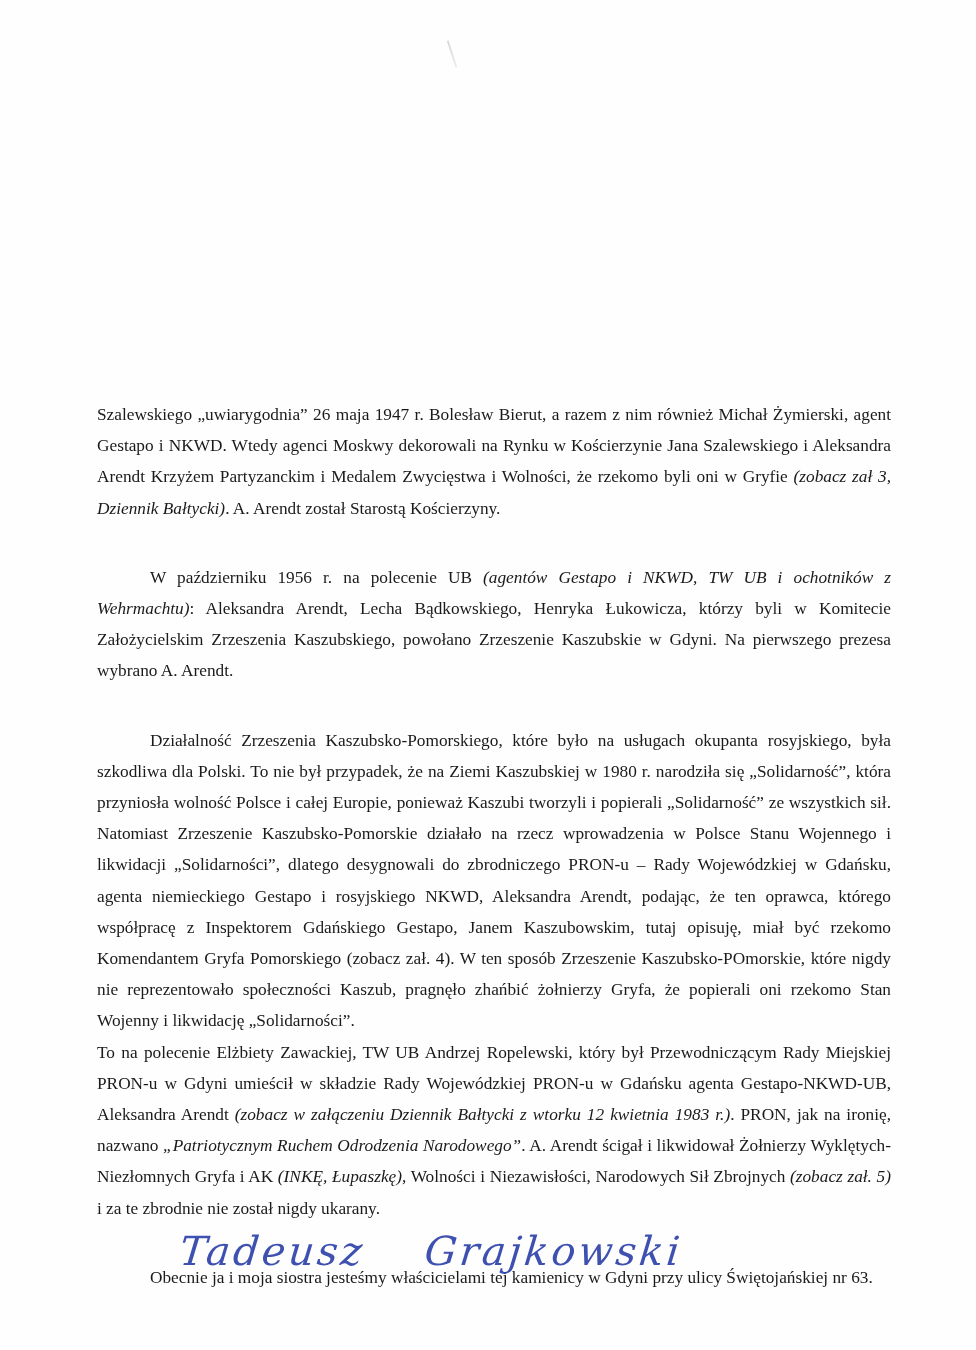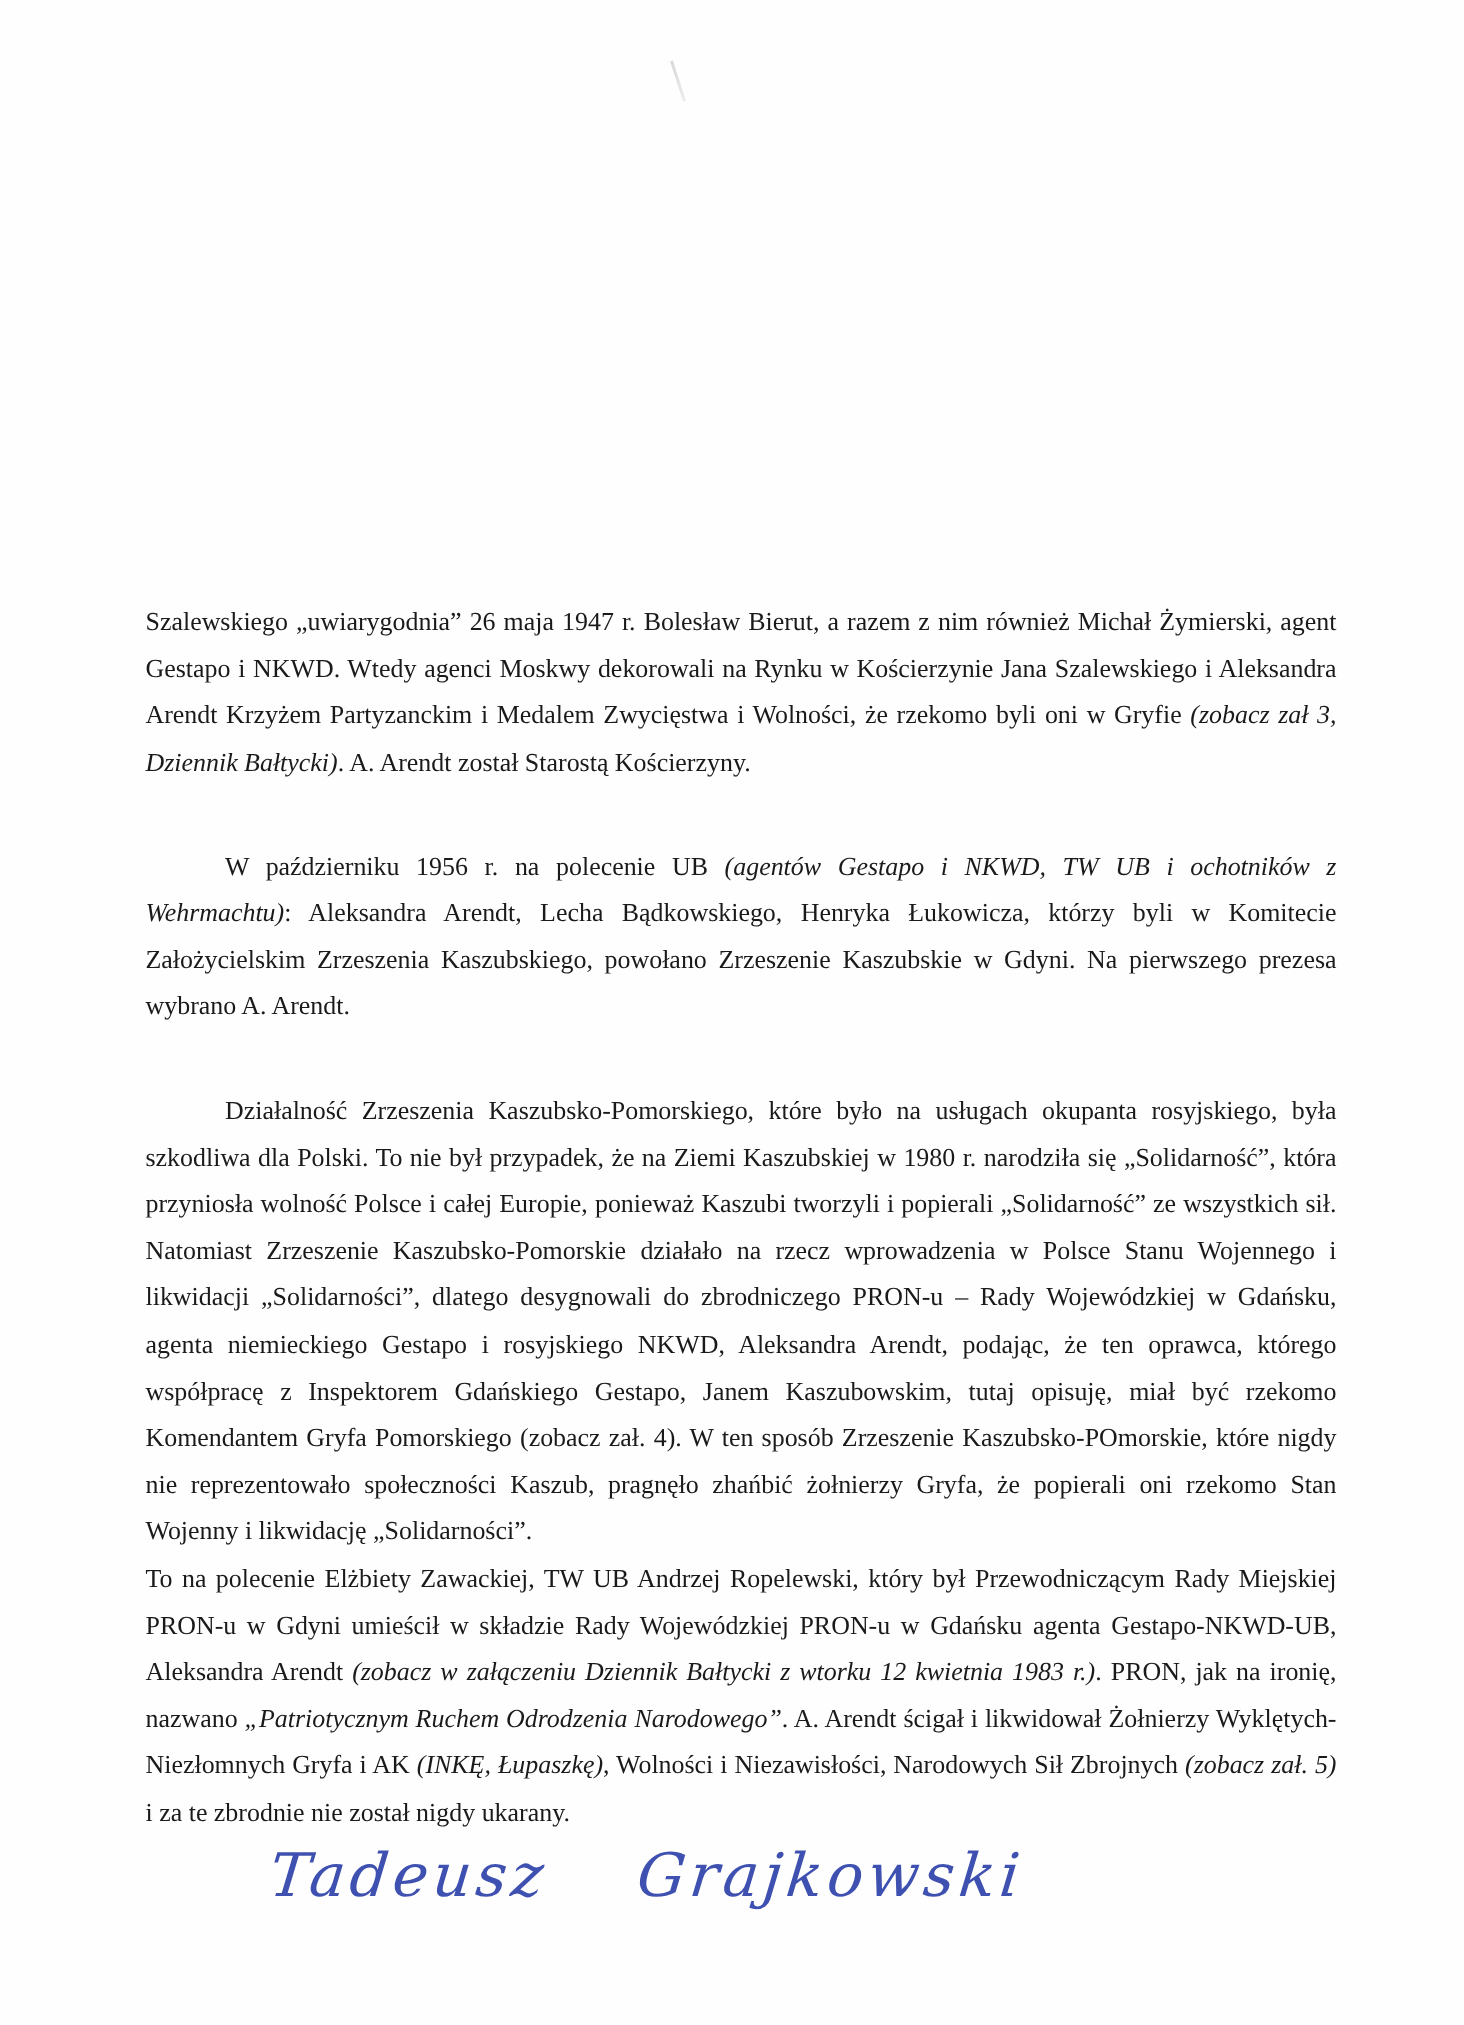--- a/index.html
+++ b/index.html
@@ -25,18 +25,21 @@
     </p>
     <p class="indent">
       <span>W październiku 1956 r. na polecenie UB </span><span class="it">(agentów Gestapo i NKWD, TW UB i ochotników z Wehrmachtu)</span><span>: Aleksandra Arendt, Lecha Bądkowskiego, Henryka Łukowicza, którzy byli w Komitecie Założycielskim Zrzeszenia Kaszubskiego, powołano Zrzeszenie Kaszubskie w Gdyni. Na pierwszego prezesa wybrano A. Arendt.</span>
     </p>
     <p class="indent">
       <span>Działalność Zrzeszenia Kaszubsko-Pomorskiego, które było na usługach okupanta rosyjskiego, była szkodliwa dla Polski. To nie był przypadek, że na Ziemi Kaszubskiej w 1980 r. narodziła się „Solidarność”, która przyniosła wolność Polsce i całej Europie, ponieważ Kaszubi tworzyli i popierali „Solidarność” ze wszystkich sił. Natomiast Zrzeszenie Kaszubsko-Pomorskie działało na rzecz wprowadzenia w Polsce Stanu Wojennego i likwidacji „Solidarności”, dlatego desygnowali do zbrodniczego PRON-u – Rady Wojewódzkiej w Gdańsku, agenta niemieckiego Gestapo i rosyjskiego NKWD, Aleksandra Arendt, podając, że ten oprawca, którego współpracę z Inspektorem Gdańskiego Gestapo, Janem Kaszubowskim, tutaj opisuję, miał być rzekomo Komendantem Gryfa Pomorskiego (zobacz zał. 4). W ten sposób Zrzeszenie Kaszubsko-POmorskie, które nigdy nie reprezentowało społeczności Kaszub, pragnęło zhańbić żołnierzy Gryfa, że popierali oni rzekomo Stan Wojenny i likwidację „Solidarności”.</span>
     </p>
     <p>
       <span>To na polecenie Elżbiety Zawackiej, TW UB Andrzej Ropelewski, który był Przewodniczącym Rady Miejskiej PRON-u w Gdyni umieścił w składzie Rady Wojewódzkiej PRON-u w Gdańsku agenta Gestapo-NKWD-UB, Aleksandra Arendt </span><span class="it">(zobacz w załączeniu Dziennik Bałtycki z wtorku 12 kwietnia 1983 r.)</span><span>. PRON, jak na ironię, nazwano </span><span class="it">„Patriotycznym Ruchem Odrodzenia Narodowego”</span><span>. A. Arendt ścigał i likwidował Żołnierzy Wyklętych-Niezłomnych Gryfa i AK </span><span class="it">(INKĘ, Łupaszkę)</span><span>, Wolności i Niezawisłości, Narodowych Sił Zbrojnych </span><span class="it">(zobacz zał. 5)</span><span> i za te zbrodnie nie został nigdy ukarany.</span>
     </p>
+    <p class="indent">
+      <span>Obecnie ja i moja siostra jesteśmy właścicielami tej kamienicy w Gdyni przy ulicy Świętojańskiej nr 63.</span>
+    </p>
   </div>
 
   <div class="signature">
     <span>Tadeusz</span><span>Grajkowski</span>
   </div>
 </div>
 
 </body></html>

